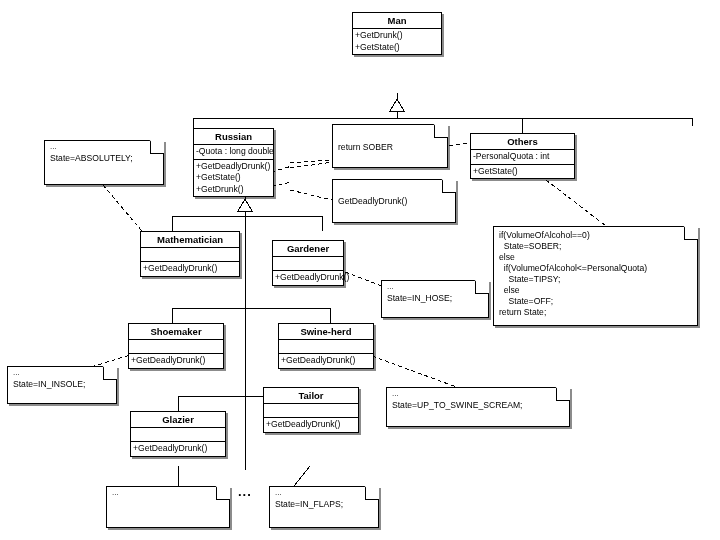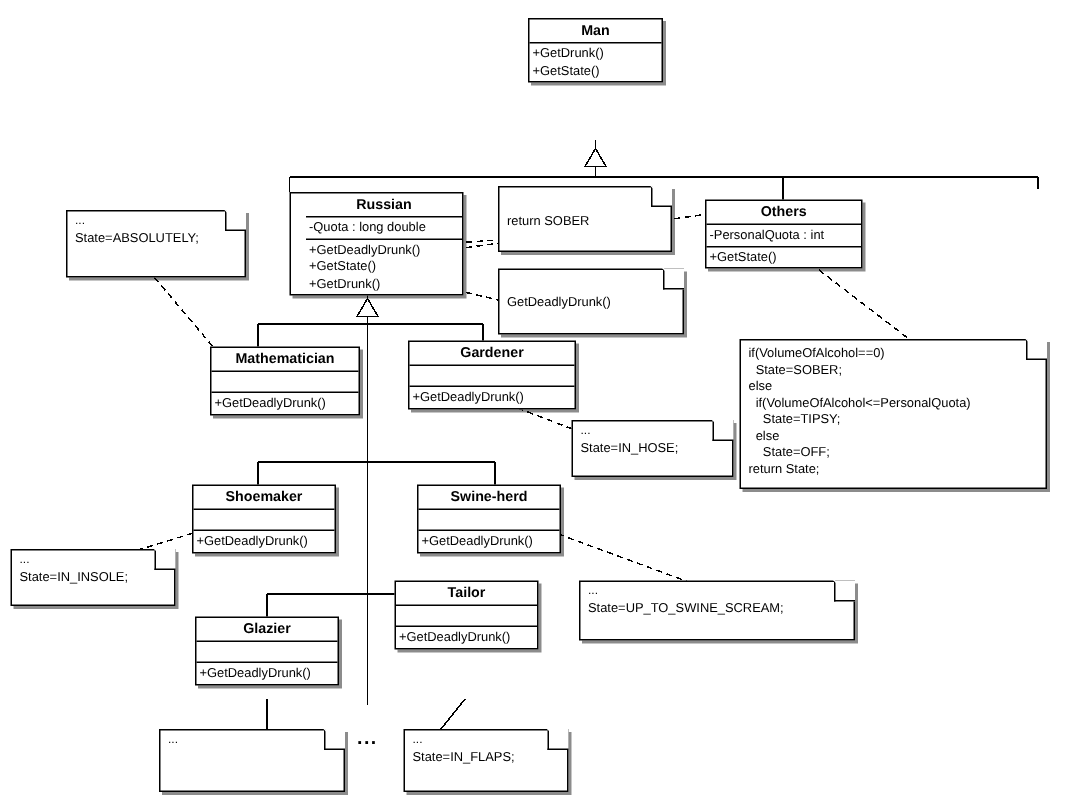--- a/index.html
+++ b/index.html
@@ -174,21 +174,21 @@
   </svg>
 
   <div class="uml-class" style="left:352px; top:12px; width:90px;">
     <div class="uml-name">Man</div>
     <div class="uml-compartment">
       <div class="uml-row">+GetDrunk()</div>
       <div class="uml-row">+GetState()</div>
     </div>
   </div>
 
-  <div class="uml-class" style="left:193px; top:128px; width:116px;padding-left:10px;">
+  <div class="uml-class" style="left:193px; top:128px; width:81px;">
     <div class="uml-name">Russian</div>
     <div class="uml-compartment">
       <div class="uml-row">-Quota : long double</div>
     </div>
     <div class="uml-compartment">
       <div class="uml-row">+GetDeadlyDrunk()</div>
       <div class="uml-row">+GetState()</div>
       <div class="uml-row">+GetDrunk()</div>
     </div>
   </div>
@@ -204,21 +204,21 @@
   </div>
 
   <div class="uml-class" style="left:140px; top:231px; width:100px;">
     <div class="uml-name">Mathematician</div>
     <div class="uml-compartment empty-compartment"></div>
     <div class="uml-compartment">
       <div class="uml-row">+GetDeadlyDrunk()</div>
     </div>
   </div>
 
-  <div class="uml-class" style="left:272px; top:227px; width:112px;">
+  <div class="uml-class" style="left:272px; top:240px; width:72px;">
     <div class="uml-name">Gardener</div>
     <div class="uml-compartment empty-compartment"></div>
     <div class="uml-compartment">
       <div class="uml-row">+GetDeadlyDrunk()</div>
     </div>
   </div>
 
   <div class="uml-class" style="left:128px; top:323px; width:96px;">
     <div class="uml-name">Shoemaker</div>
     <div class="uml-compartment empty-compartment"></div>

